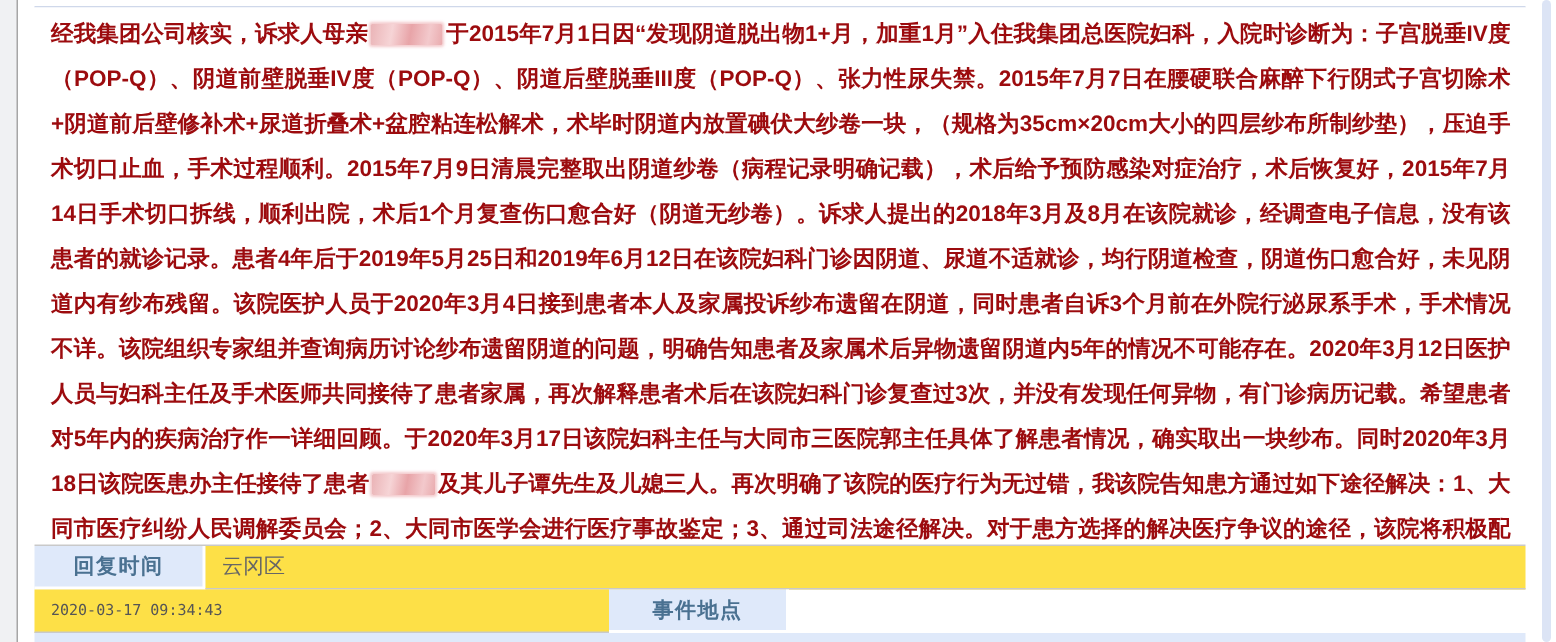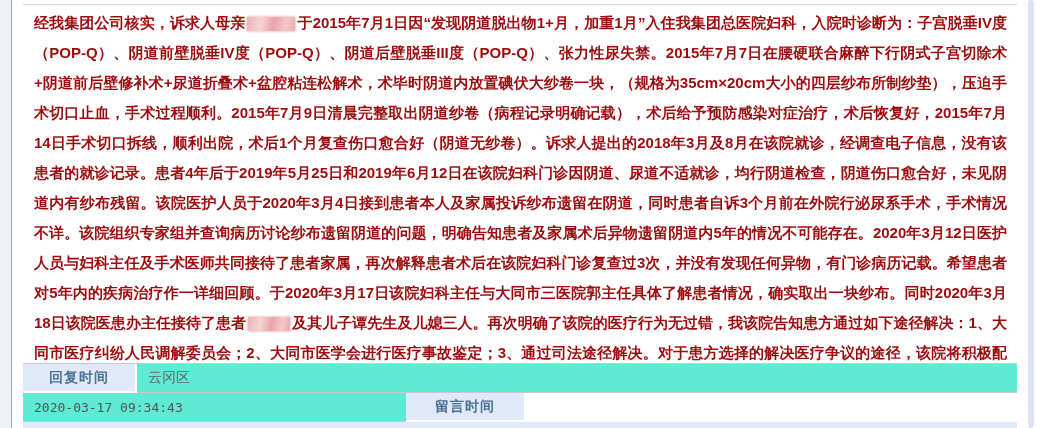--- a/index.html
+++ b/index.html
@@ -47,34 +47,34 @@
     display:flex;align-items:center;justify-content:center;
     border-right:2px solid #ffffff;
     border-bottom:2px solid #ffffff;
     letter-spacing:1px;
   }
   .label-cell-mid{
     width:120px;flex:0 0 120px;
   }
   .value-cell{
     flex:1 1 auto;
-    background:#5eead4;
+    background:#fde047;
     border-bottom:1px solid var(--border);
     display:flex;align-items:center;
     padding:0 10px 0 11px;
     color:var(--value-fg);
     font-size:14px;
   }
   .value-cell-fixed{
     flex:0 0 383px;width:383px;
   }
   .time-text{
     font-family:"DejaVu Sans Mono", monospace;
     color:var(--time-fg);
-    font-size:13px;
+    font-size:10px;
   }
   .reply-cell{
     flex:1 1 auto;
     background:#ffffff;
     border-bottom:1px solid var(--border);
     padding:3px 10px 0 11px;
   }
   .reply-text{
     color:var(--reply-fg);
     font-weight:bold;
@@ -118,20 +118,20 @@
     <div class="value-cell">
       <span>云冈区</span>
     </div>
   </div>
 
   <div class="row row-short">
     <div class="value-cell value-cell-fixed">
       <span class="time-text">2020-03-17 09:34:43</span>
     </div>
     <div class="label-cell label-cell-mid">
-      <span>留言时间</span>
+      <span>事件地点</span>
     </div>
   </div>
 
   <div class="bottom-strip"></div>
 </div>
 
 <div class="scroll-strip"></div>
 
 </body></html>

